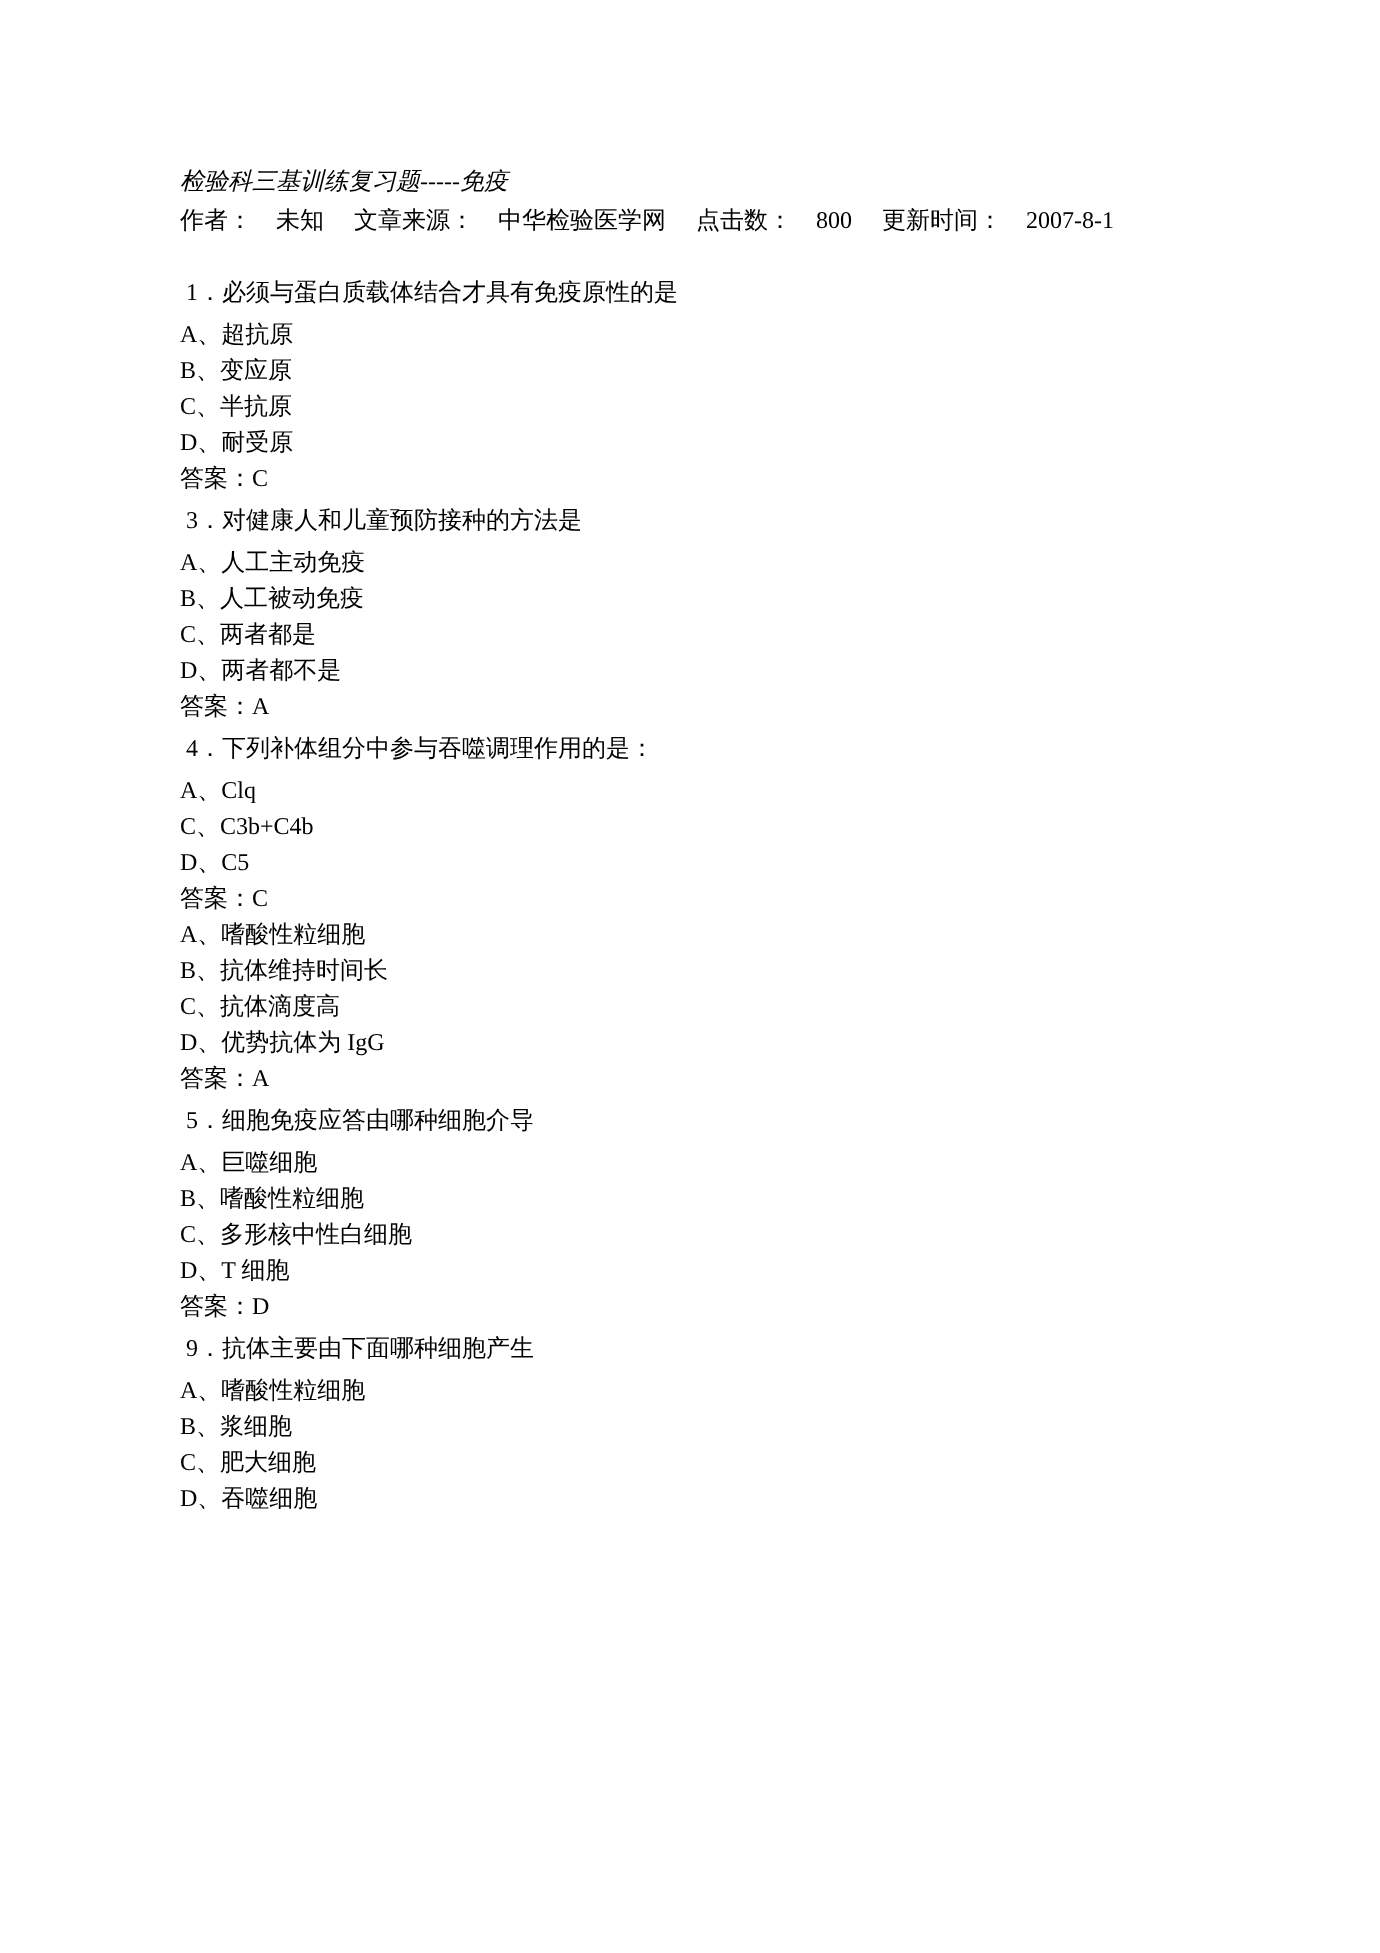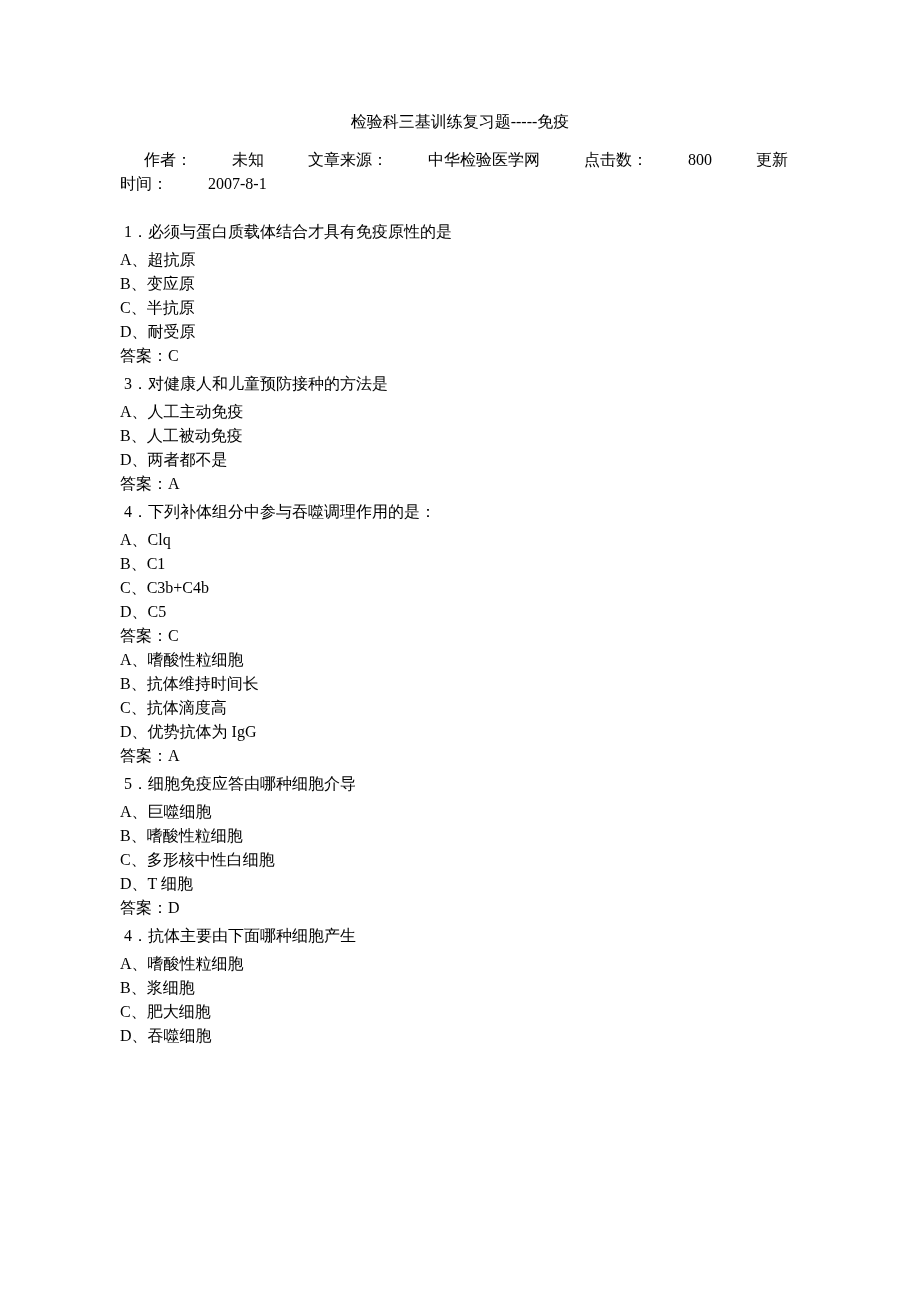--- a/index.html
+++ b/index.html
@@ -7,29 +7,29 @@
       font-size: 16px;
       line-height: 1.5;
       background: #fff;
       color: #000;
       margin: 0;
       padding: 110px 120px 80px 120px;
       width: 920px;
       box-sizing: border-box;
     }
     .title {
-      text-align: center;
-      margin-bottom: 14px;
+      text-align: left;
+      margin-bottom: 2px;
+      font-style: italic;
     }
     .meta {
       margin-bottom: 24px;
     }
     .meta span {
       margin-right: 16px;
-      margin-left: 24px;
     }
     .q-stem {
       margin: 4px;
     }
     .q-option {
       margin: 0;
     }
     .q-answer {
       margin: 0 0 0 0;
     }
@@ -55,46 +55,46 @@
       <p class="q-option">A、超抗原</p>
       <p class="q-option">B、变应原</p>
       <p class="q-option">C、半抗原</p>
       <p class="q-option">D、耐受原</p>
       <p class="q-answer">答案：C</p>
     </div>
     <div class="question-block">
       <p class="q-stem">3．对健康人和儿童预防接种的方法是</p>
       <p class="q-option">A、人工主动免疫</p>
       <p class="q-option">B、人工被动免疫</p>
+      <p class="q-option">C、两者都是</p>
       <p class="q-option">D、两者都不是</p>
       <p class="q-answer">答案：A</p>
     </div>
     <div class="question-block">
       <p class="q-stem">4．下列补体组分中参与吞噬调理作用的是：</p>
       <p class="q-option">A、Clq</p>
-      <p class="q-option">B、C1</p>
       <p class="q-option">C、C3b+C4b</p>
       <p class="q-option">D、C5</p>
       <p class="q-answer">答案：C</p>
     </div>
     <div class="question-block">
       <p class="q-option">A、嗜酸性粒细胞</p>
       <p class="q-option">B、抗体维持时间长</p>
       <p class="q-option">C、抗体滴度高</p>
       <p class="q-option">D、优势抗体为 IgG</p>
       <p class="q-answer">答案：A</p>
     </div>
     <div class="question-block">
       <p class="q-stem">5．细胞免疫应答由哪种细胞介导</p>
       <p class="q-option">A、巨噬细胞</p>
       <p class="q-option">B、嗜酸性粒细胞</p>
       <p class="q-option">C、多形核中性白细胞</p>
       <p class="q-option">D、T 细胞</p>
       <p class="q-answer">答案：D</p>
     </div>
     <div class="question-block">
-      <p class="q-stem">4．抗体主要由下面哪种细胞产生</p>
+      <p class="q-stem">9．抗体主要由下面哪种细胞产生</p>
       <p class="q-option">A、嗜酸性粒细胞</p>
       <p class="q-option">B、浆细胞</p>
       <p class="q-option">C、肥大细胞</p>
       <p class="q-option">D、吞噬细胞</p>
     </div>
   </div>
 
 </body></html>

